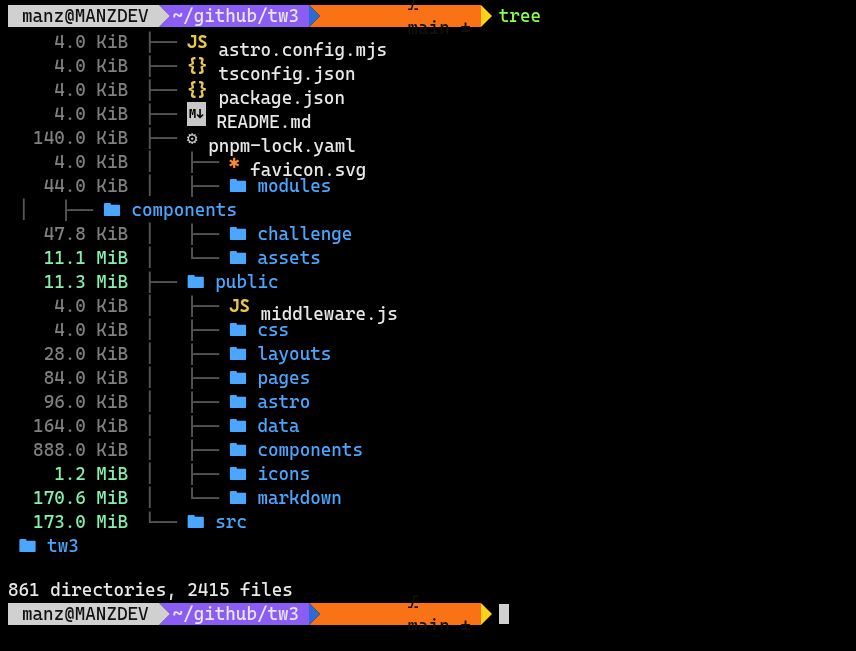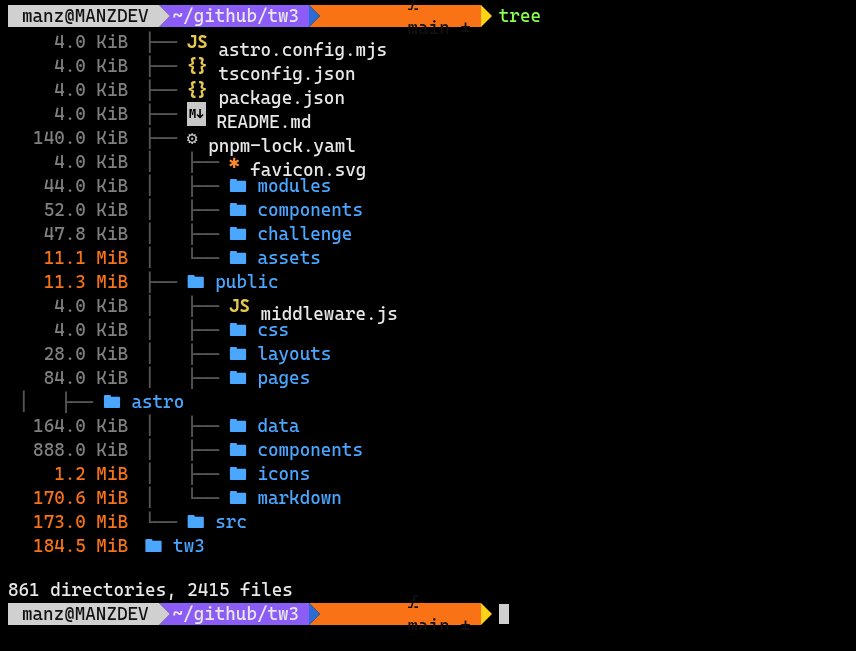--- a/index.html
+++ b/index.html
@@ -19,21 +19,21 @@
     height: 24px;
     white-space: pre;
   }
   .size {
     width: 126px;
     text-align: right;
     padding-right: 6px;
     box-sizing: border-box;
   }
   .size-kib { color: #808080; }
-  .size-mib { color: #f97316; }
+  .size-mib { color: #86efac; }
   .tree-seg { color: #555; }
   .icon-js { color: #e8c84c; font-weight: bold; }
   .icon-json { color: #e8c84c; font-weight: bold; }
   .icon-md { background:#c8c8c8; color:#000; padding:0 2px; font-size:13px; font-weight:bold; }
   .icon-gear { color: #c8c8c8; }
   .icon-star { color: #ff8a2a; font-weight:bold;}
   .icon-folder { color: #4aa6ff; }
   .name-file { color: #e8e8e8; margin-top: 15px; }
   .name-dir { color: #4aa6ff; }
   .prompt {
@@ -112,35 +112,35 @@
 </div>
 
 <div id="tree-container">
     <div class="row"><span class="size size-kib">4.0 KiB</span><span class="tree-seg"> ├── </span><span class="icon-js">JS</span><span> </span><span class="name-file">astro.config.mjs</span></div>
     <div class="row"><span class="size size-kib">4.0 KiB</span><span class="tree-seg"> ├── </span><span class="icon-json">{}</span><span> </span><span class="name-file">tsconfig.json</span></div>
     <div class="row"><span class="size size-kib">4.0 KiB</span><span class="tree-seg"> ├── </span><span class="icon-json">{}</span><span> </span><span class="name-file">package.json</span></div>
     <div class="row"><span class="size size-kib">4.0 KiB</span><span class="tree-seg"> ├── </span><span class="icon-md">M↓</span><span> </span><span class="name-file">README.md</span></div>
     <div class="row"><span class="size size-kib">140.0 KiB</span><span class="tree-seg"> ├── </span><span class="icon-gear">⚙</span><span> </span><span class="name-file">pnpm-lock.yaml</span></div>
     <div class="row"><span class="size size-kib">4.0 KiB</span><span class="tree-seg"> │   ├── </span><span class="icon-star">✱</span><span> </span><span class="name-file">favicon.svg</span></div>
     <div class="row"><span class="size size-kib">44.0 KiB</span><span class="tree-seg"> │   ├── </span><span class="icon-folder">🖿</span><span> </span><span class="name-dir">modules</span></div>
-    <div class="row"><span class="size size-kib">52.0 KiB</span><span class="tree-seg"> │   ├── </span><span class="icon-folder">🖿</span><span> </span><span class="name-dir">components</span></div>
+    <div class="row"><span class="tree-seg"> │   ├── </span><span class="icon-folder">🖿</span><span> </span><span class="name-dir">components</span></div>
     <div class="row"><span class="size size-kib">47.8 KiB</span><span class="tree-seg"> │   ├── </span><span class="icon-folder">🖿</span><span> </span><span class="name-dir">challenge</span></div>
     <div class="row"><span class="size size-mib">11.1 MiB</span><span class="tree-seg"> │   └── </span><span class="icon-folder">🖿</span><span> </span><span class="name-dir">assets</span></div>
     <div class="row"><span class="size size-mib">11.3 MiB</span><span class="tree-seg"> ├── </span><span class="icon-folder">🖿</span><span> </span><span class="name-dir">public</span></div>
     <div class="row"><span class="size size-kib">4.0 KiB</span><span class="tree-seg"> │   ├── </span><span class="icon-js">JS</span><span> </span><span class="name-file">middleware.js</span></div>
     <div class="row"><span class="size size-kib">4.0 KiB</span><span class="tree-seg"> │   ├── </span><span class="icon-folder">🖿</span><span> </span><span class="name-dir">css</span></div>
     <div class="row"><span class="size size-kib">28.0 KiB</span><span class="tree-seg"> │   ├── </span><span class="icon-folder">🖿</span><span> </span><span class="name-dir">layouts</span></div>
     <div class="row"><span class="size size-kib">84.0 KiB</span><span class="tree-seg"> │   ├── </span><span class="icon-folder">🖿</span><span> </span><span class="name-dir">pages</span></div>
-    <div class="row"><span class="tree-seg"> │   ├── </span><span class="icon-folder">🖿</span><span> </span><span class="name-dir">astro</span></div>
+    <div class="row"><span class="size size-kib">96.0 KiB</span><span class="tree-seg"> │   ├── </span><span class="icon-folder">🖿</span><span> </span><span class="name-dir">astro</span></div>
     <div class="row"><span class="size size-kib">164.0 KiB</span><span class="tree-seg"> │   ├── </span><span class="icon-folder">🖿</span><span> </span><span class="name-dir">data</span></div>
     <div class="row"><span class="size size-kib">888.0 KiB</span><span class="tree-seg"> │   ├── </span><span class="icon-folder">🖿</span><span> </span><span class="name-dir">components</span></div>
     <div class="row"><span class="size size-mib">1.2 MiB</span><span class="tree-seg"> │   ├── </span><span class="icon-folder">🖿</span><span> </span><span class="name-dir">icons</span></div>
     <div class="row"><span class="size size-mib">170.6 MiB</span><span class="tree-seg"> │   └── </span><span class="icon-folder">🖿</span><span> </span><span class="name-dir">markdown</span></div>
     <div class="row"><span class="size size-mib">173.0 MiB</span><span class="tree-seg"> └── </span><span class="icon-folder">🖿</span><span> </span><span class="name-dir">src</span></div>
-    <div class="row"><span class="size size-mib">184.5 MiB</span><span class="tree-seg"> </span><span class="icon-folder">🖿</span><span> </span><span class="name-dir">tw3</span></div>
+    <div class="row"><span class="tree-seg"> </span><span class="icon-folder">🖿</span><span> </span><span class="name-dir">tw3</span></div>
   </div>
 
 <div class="row" style="height:20px"></div>
 
 <div class="row">
   <span class="summary">861 directories, 2415 files</span>
 </div>
 
 <div class="row">
   <span class="prompt">

